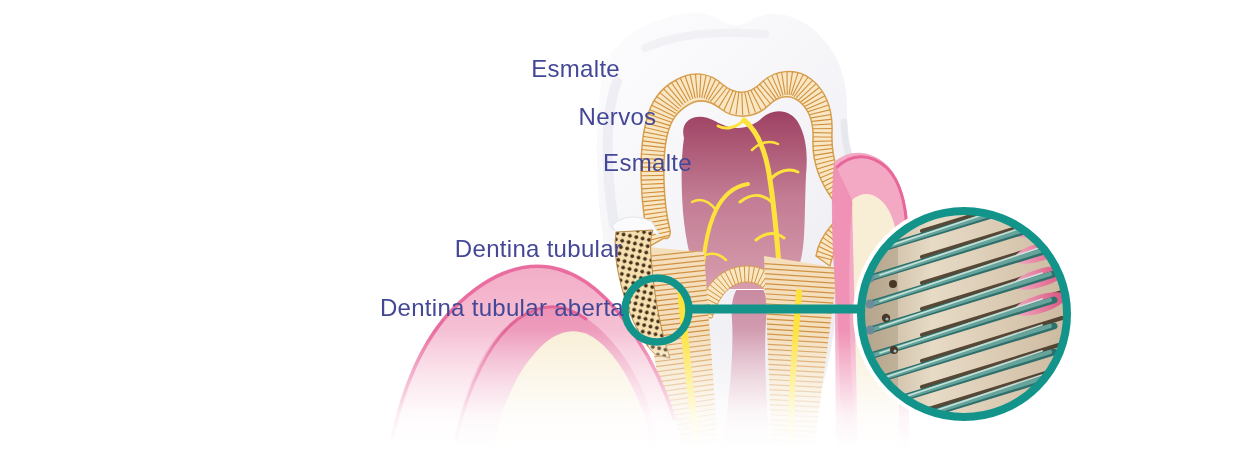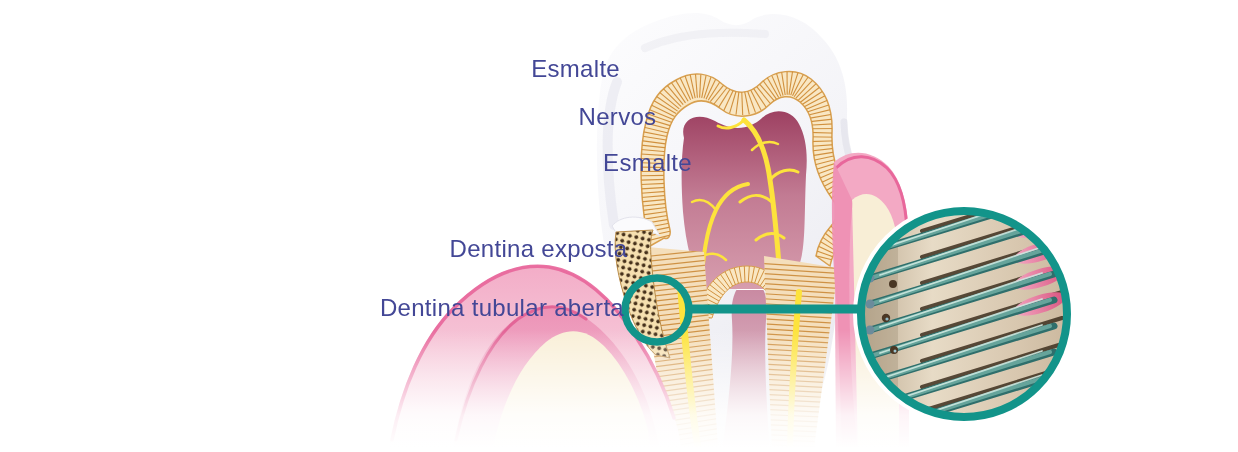--- a/index.html
+++ b/index.html
@@ -517,19 +517,19 @@
 </div>
 <div class="label-row" id="row-dentina">
   <span class="label-text">Nervos</span>
   <span class="leader"></span>
 </div>
 <div class="label-row" id="row-nervos">
   <span class="label-text">Esmalte</span>
   <span class="leader"></span>
 </div>
 <div class="label-row" id="row-exposta">
-  <span class="label-text">Dentina exposta</span>
+  <span class="label-text">Dentina tubular</span>
   <span class="leader"></span>
 </div>
 <div class="label-row" id="row-tubular">
   <span class="label-text">Dentina tubular aberta</span>
   <span class="leader"></span>
 </div>
 
 </body></html>

